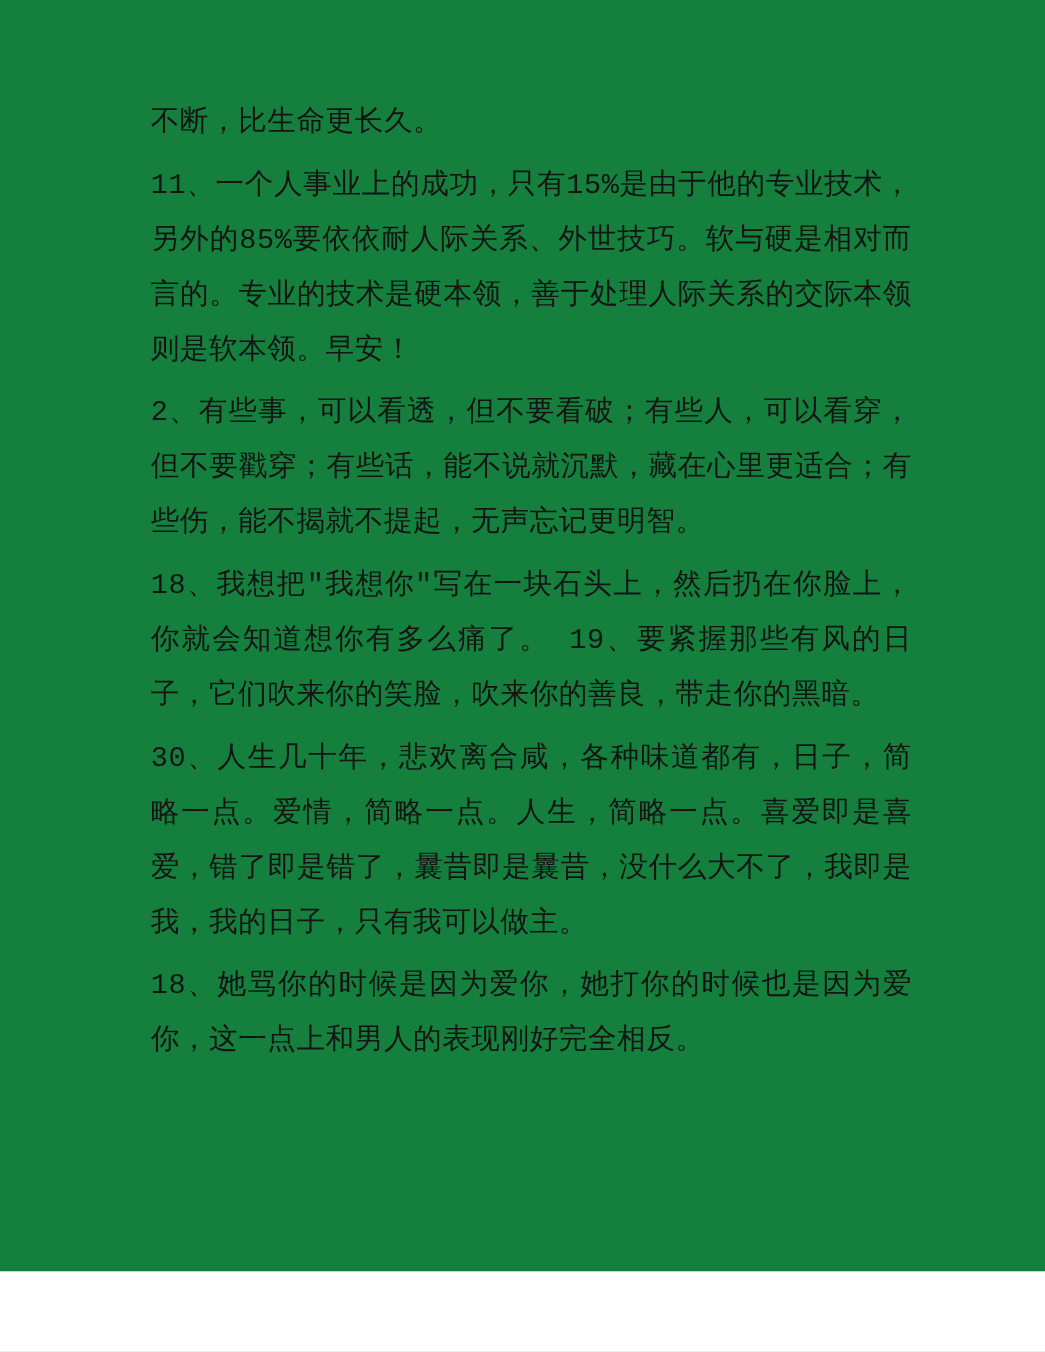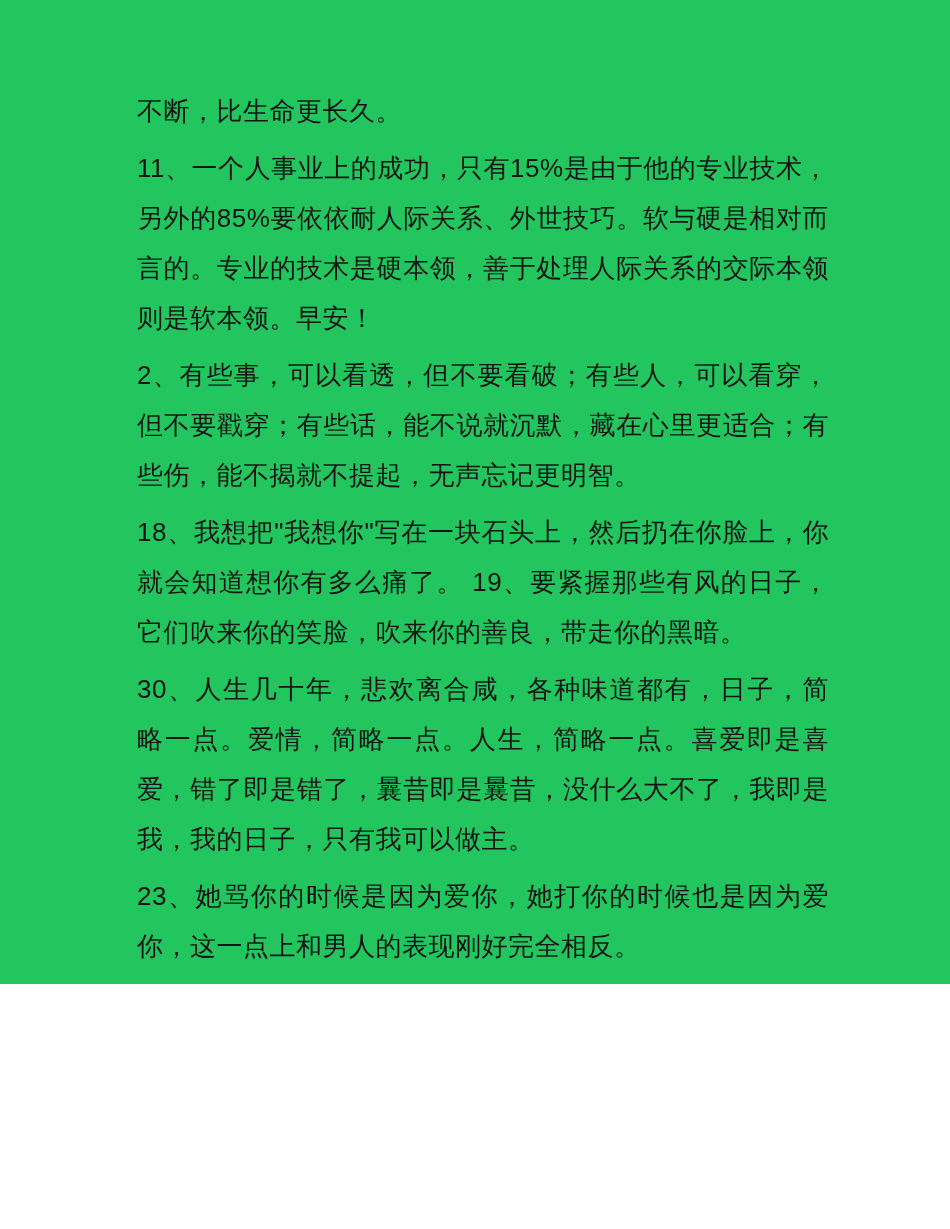--- a/index.html
+++ b/index.html
@@ -3,24 +3,24 @@
 <meta charset="utf-8">
 <style>
   html, body {
     margin: 0;
     padding: 0;
     background: #ffffff;
   }
   .page {
     position: relative;
     width: 950px;
-    height: 984px;
-    background: #22c55e;
+    height: 1156px;
+    background: #15803d;
     overflow: hidden;
-    font-family: Liberation Sans, sans-serif;
+    font-family: Liberation Mono, monospace;
   }
   .text-block {
     position: absolute;
     left: 137px;
     top: 86px;
     width: 692px;
     color: #141414;
   }
   .text-block p {
     margin: 0 0 7px 0;
@@ -37,15 +37,15 @@
 </head>
 <body>
 
 <div class="page">
   <div class="text-block">
     <p>不断，比生命更长久。</p>
     <p>11、一个人事业上的成功，只有15%是由于他的专业技术，另外的85%要依依耐人际关系、外世技巧。软与硬是相对而言的。专业的技术是硬本领，善于处理人际关系的交际本领则是软本领。早安！</p>
     <p>2、有些事，可以看透，但不要看破；有些人，可以看穿，但不要戳穿；有些话，能不说就沉默，藏在心里更适合；有些伤，能不揭就不提起，无声忘记更明智。</p>
     <p>18、我想把"我想你"写在一块石头上，然后扔在你脸上，你就会知道想你有多么痛了。 19、要紧握那些有风的日子，它们吹来你的笑脸，吹来你的善良，带走你的黑暗。</p>
     <p>30、人生几十年，悲欢离合咸，各种味道都有，日子，简略一点。爱情，简略一点。人生，简略一点。喜爱即是喜爱，错了即是错了，曩昔即是曩昔，没什么大不了，我即是我，我的日子，只有我可以做主。</p>
-    <p>23、她骂你的时候是因为爱你，她打你的时候也是因为爱你，这一点上和男人的表现刚好完全相反。</p>
+    <p>18、她骂你的时候是因为爱你，她打你的时候也是因为爱你，这一点上和男人的表现刚好完全相反。</p>
   </div>
 </div>
 
 </body></html>

